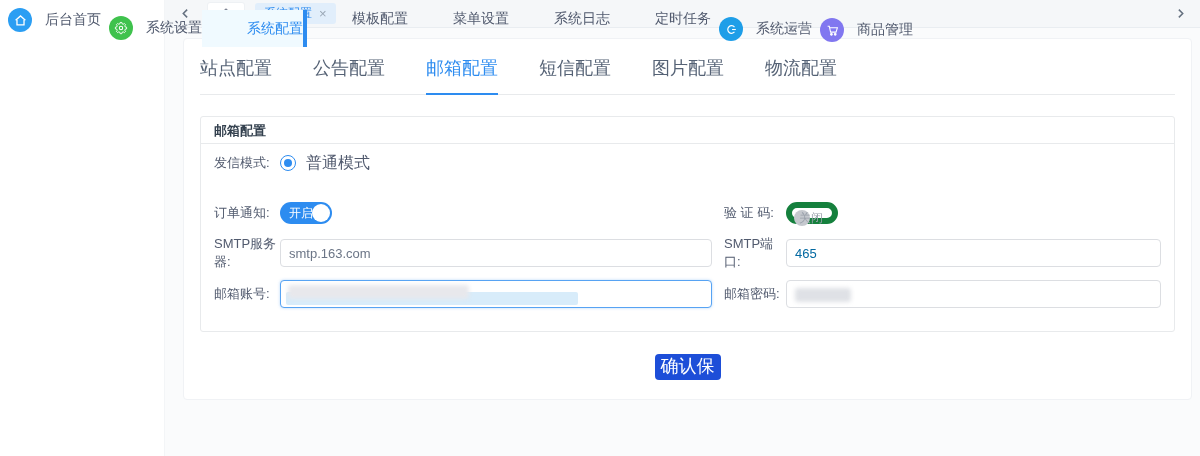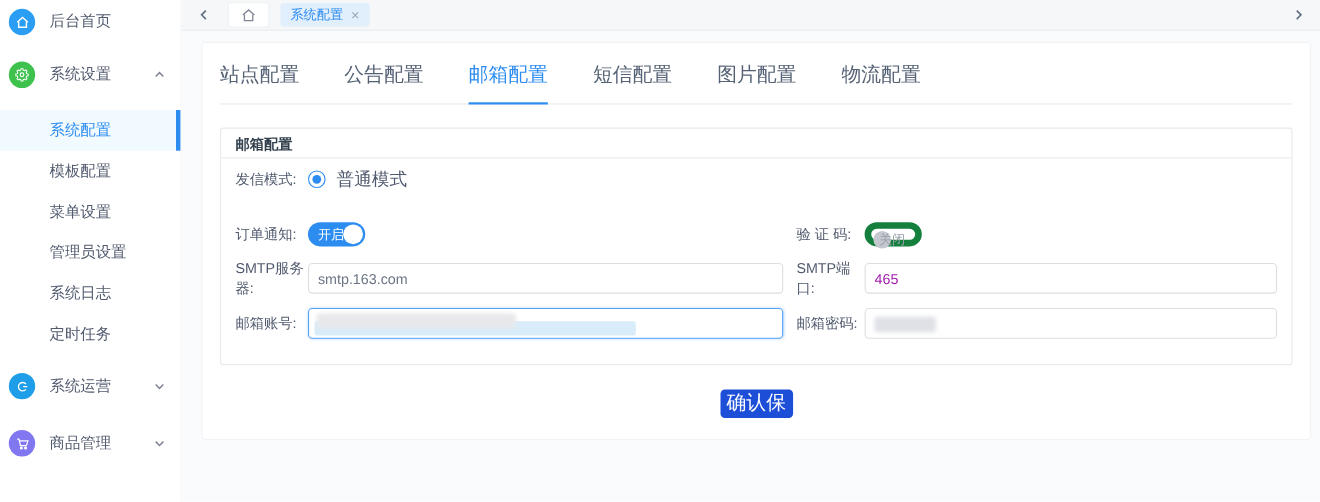--- a/index.html
+++ b/index.html
@@ -1,21 +1,21 @@
 <!DOCTYPE html>
 <html><head>
 <meta charset="utf-8">
 <style>
   * { margin:0; padding:0; box-sizing:border-box; }
   html,body { width:1200px; height:456px; overflow:hidden;
     font-family:"Liberation Sans","DejaVu Sans",sans-serif; background:#fff; }
 
   
   .sidebar { position:absolute; left:0; top:0; width:165px; height:456px;
-    background:#fff; border-right:1px solid #f3f5f7; z-index:5; display:flex; flex-direction:column; }
+    background:#fff; border-right:1px solid #f3f5f7; z-index:5; display:flex; flex-direction:row; }
   .side-item { position:relative; display:flex; align-items:center; padding-left:8px;
     font-size:14px; color:#515a6e; cursor:pointer; flex-shrink:0; }
   .side-item.top { height:40px; }
   .side-item.group { height:44px; }
   .side-item.sub { height:37px; padding-left:45px; }
   .side-item.sub.active { background:#f0faff; color:#2d8cf0; border-right:4px solid #2d8cf0; }
   .icon-circle { width:24px; height:24px; border-radius:50%; display:flex;
     align-items:center; justify-content:center; margin-right:13px; flex-shrink:0; color:#fff; }
   .chev { position:absolute; right:14px; top:50%; margin-top:-5px; width:10px; height:10px; }
   .chev svg { display:block; }
@@ -124,23 +124,20 @@
   <div class="side-item sub active mt10">
     <span>系统配置</span>
   </div>
   <div class="side-item sub">
     <span>模板配置</span>
   </div>
   <div class="side-item sub">
     <span>菜单设置</span>
   </div>
   <div class="side-item sub">
-    <span>管理员设置</span>
-  </div>
-  <div class="side-item sub">
     <span>系统日志</span>
   </div>
   <div class="side-item sub">
     <span>定时任务</span>
   </div>
 
   <div class="side-item group mt7">
     <span class="icon-circle" style="background:#1e9ee8">
       <svg width="13" height="13" viewBox="0 0 24 24" fill="none" stroke="#fff" stroke-width="2.2">
         <path d="M17.5 7.5 A7 7 0 1 0 17.5 16.5"></path>
@@ -241,21 +238,21 @@
             </span>
           </div>
 
           <div class="form-row r3">
             <span class="flabel">SMTP服务器:</span>
             <span class="lzone">
               <input class="ipt" type="text" value="smtp.163.com" style="">
             </span>
             <span class="rlabel">SMTP端口:</span>
             <span class="rzone">
-              <input class="ipt" type="text" style="color: #a21caf;" value="465">
+              <input class="ipt" type="text" style="color: #0369a1;" value="465">
             </span>
           </div>
 
           <div class="form-row r4">
             <span class="flabel">邮箱账号:</span>
             <span class="lzone">
               <span class="ipt focused redact-host" style="width:432px">
                 <span class="redact-blue"></span>
                 <span class="redact-gray"></span>
               </span>

